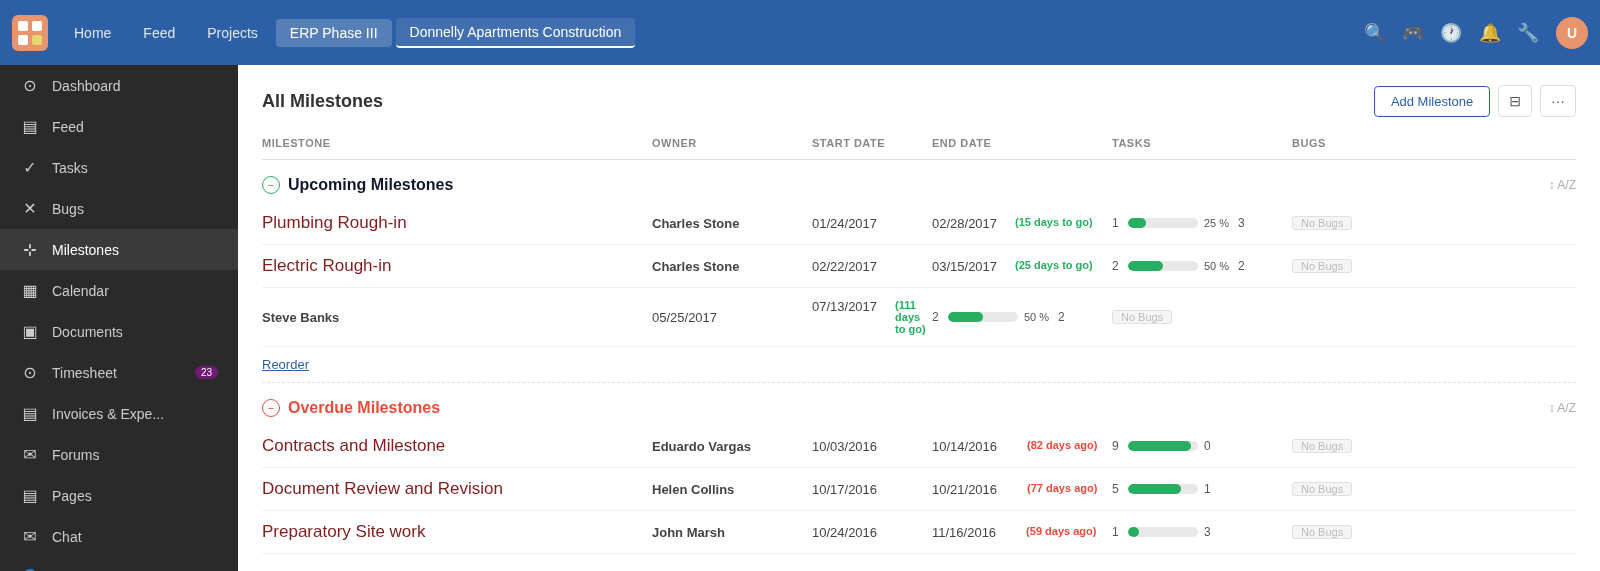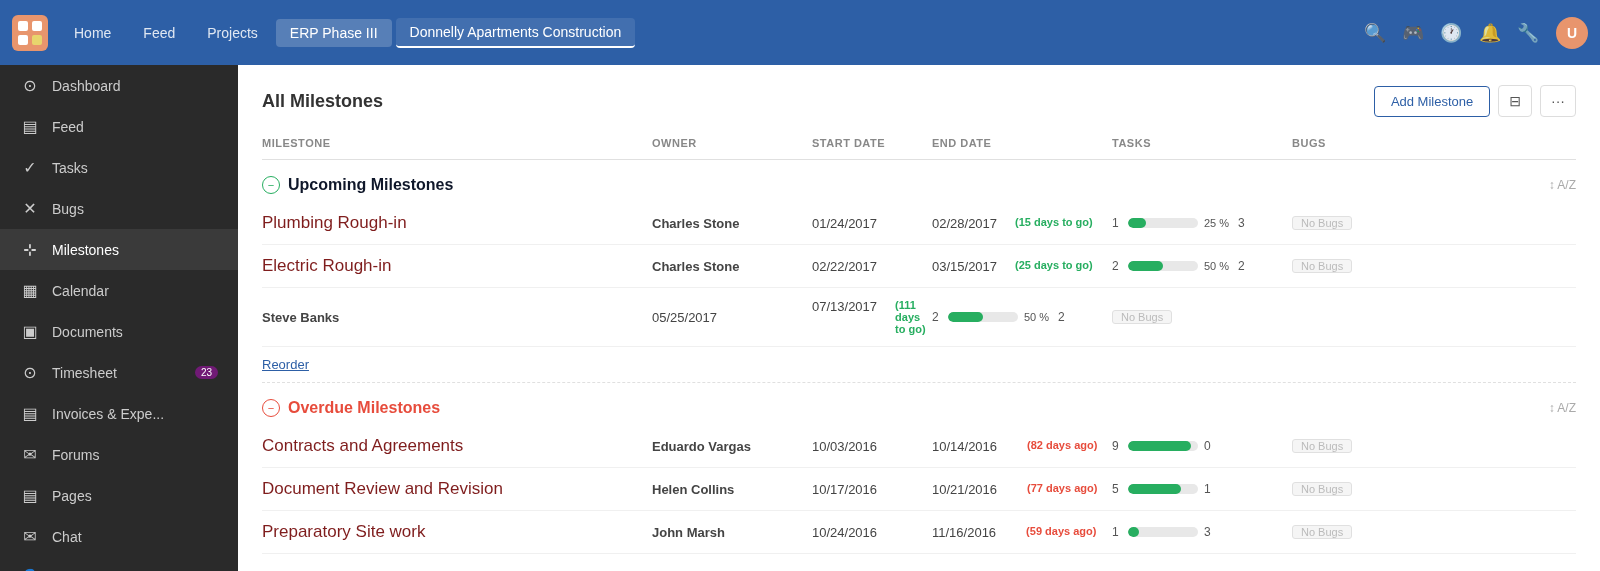--- a/index.html
+++ b/index.html
@@ -468,21 +468,21 @@
         <a class="reorder-link">Reorder</a>
       </div>
 
       <div class="section-header">
         <div class="section-collapse overdue">−</div>
         <span class="section-title overdue">Overdue Milestones</span>
         <span class="sort-icon">↕ A/Z</span>
       </div>
 
       <div class="milestone-row">
-        <a class="milestone-name">Contracts and Agreements</a>
+        <a class="milestone-name">Contracts and Milestone</a>
         <span class="owner-name">Eduardo Vargas</span>
         <span class="date-val">10/03/2016</span>
         <div class="end-date-cell">
           <span class="date-val">10/14/2016</span>
           <span class="days-badge overdue">(82 days ago)</span>
         </div>
         <div class="tasks-cell">
           <span class="task-count">9</span>
           <div class="progress-bar-wrap">
             <div class="progress-bar-fill" style="width: 90%"></div>

